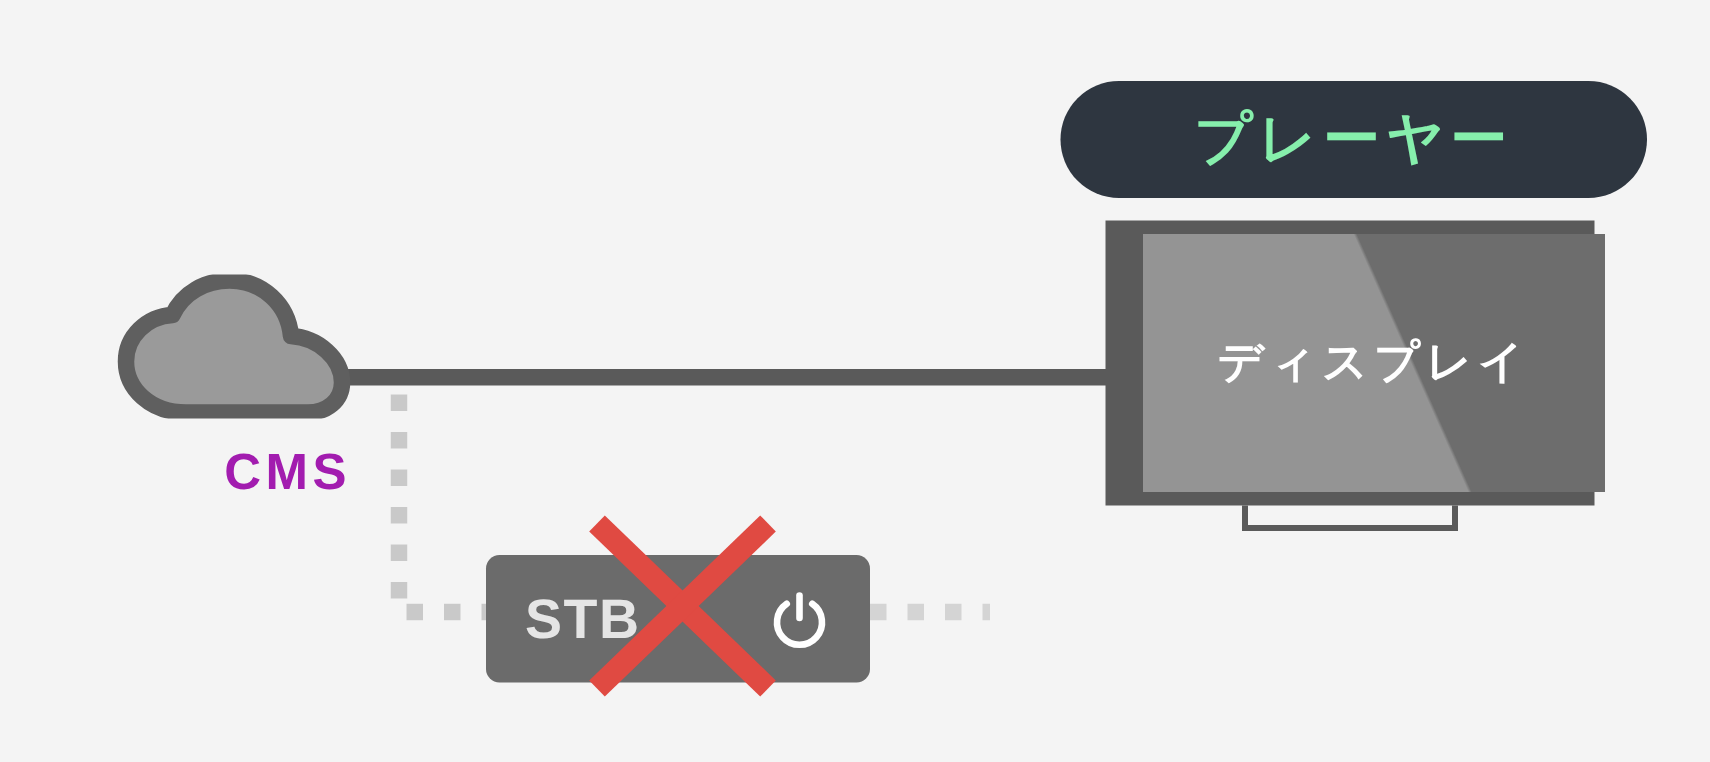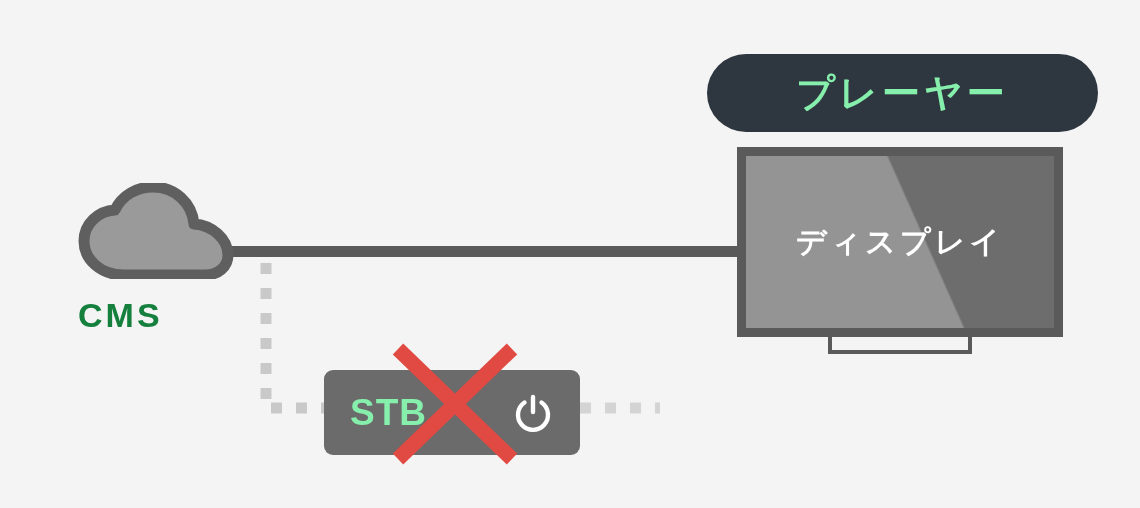--- a/index.html
+++ b/index.html
@@ -62,20 +62,21 @@
   }
   .display-screen {
     position: relative;
     width: 100%;
     height: 100%;
     background: linear-gradient(-114deg, #6d6d6d 0%, #6d6d6d 43%, #949494 43.6%, #949494 100%);
     overflow: hidden;
     display: flex;
     align-items: center;
     justify-content: center;
+    margin-left: 16px;
   }
   .display-label {
     position: relative;
     color: #ffffff;
     font-size: 30px;
     font-weight: bold;
     letter-spacing: 4px;
     line-height: 1;
     white-space: nowrap;
     z-index: 2;
@@ -98,22 +99,22 @@
     left: 78px;
     top: 183px;
     width: 156px;
     height: 96px;
   }
   .cms-label {
     position: absolute;
     left: 78px;
     top: 298px;
     width: 156px;
-    text-align: left;
-    color: #15803d;
+    text-align: right;
+    color: #a21caf;
     font-size: 34px;
     font-weight: bold;
     letter-spacing: 3px;
     line-height: 1;
   }
 
   
   .stb-box {
     position: absolute;
     left: 324px;
@@ -121,21 +122,21 @@
     width: 256px;
     height: 85px;
     background: #6b6b6b;
     border-radius: 9px;
     display: flex;
     align-items: center;
     box-sizing: border-box;
     padding: 0 26px;
   }
   .stb-label {
-    color: #86efac;
+    color: #e5e5e5;
     font-size: 37px;
     font-weight: bold;
     letter-spacing: 1px;
     line-height: 1;
   }
   .stb-power-icon {
     margin-left: auto;
     width: 42px;
     height: 42px;
     display: block;

